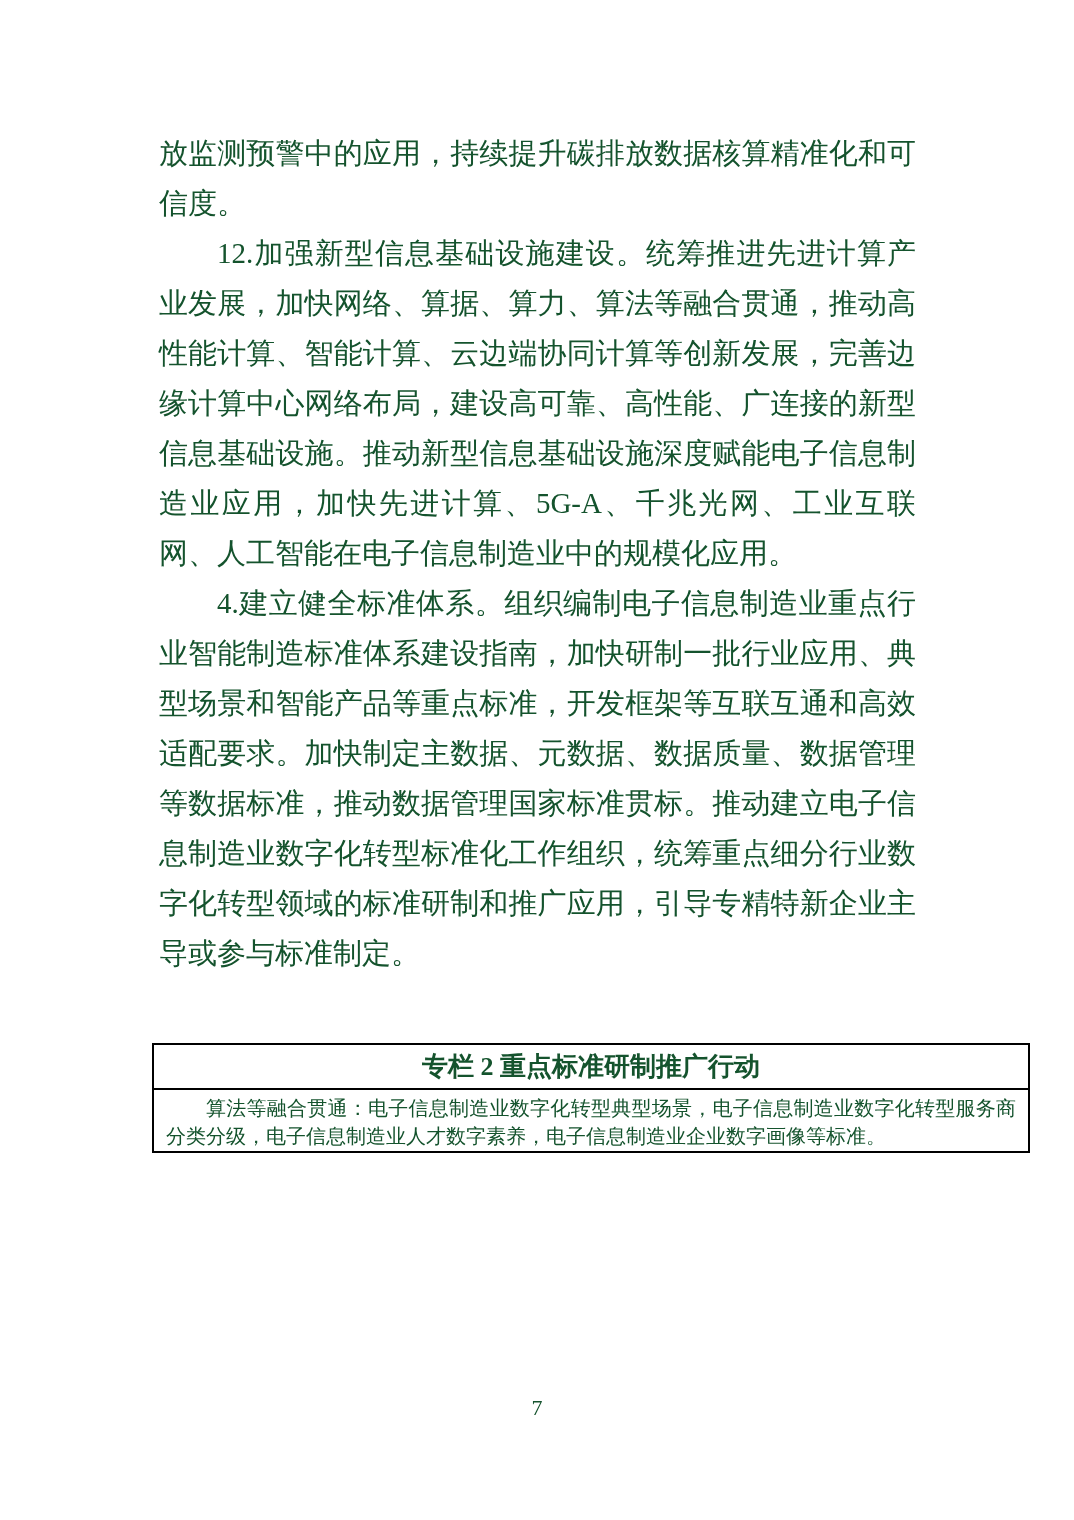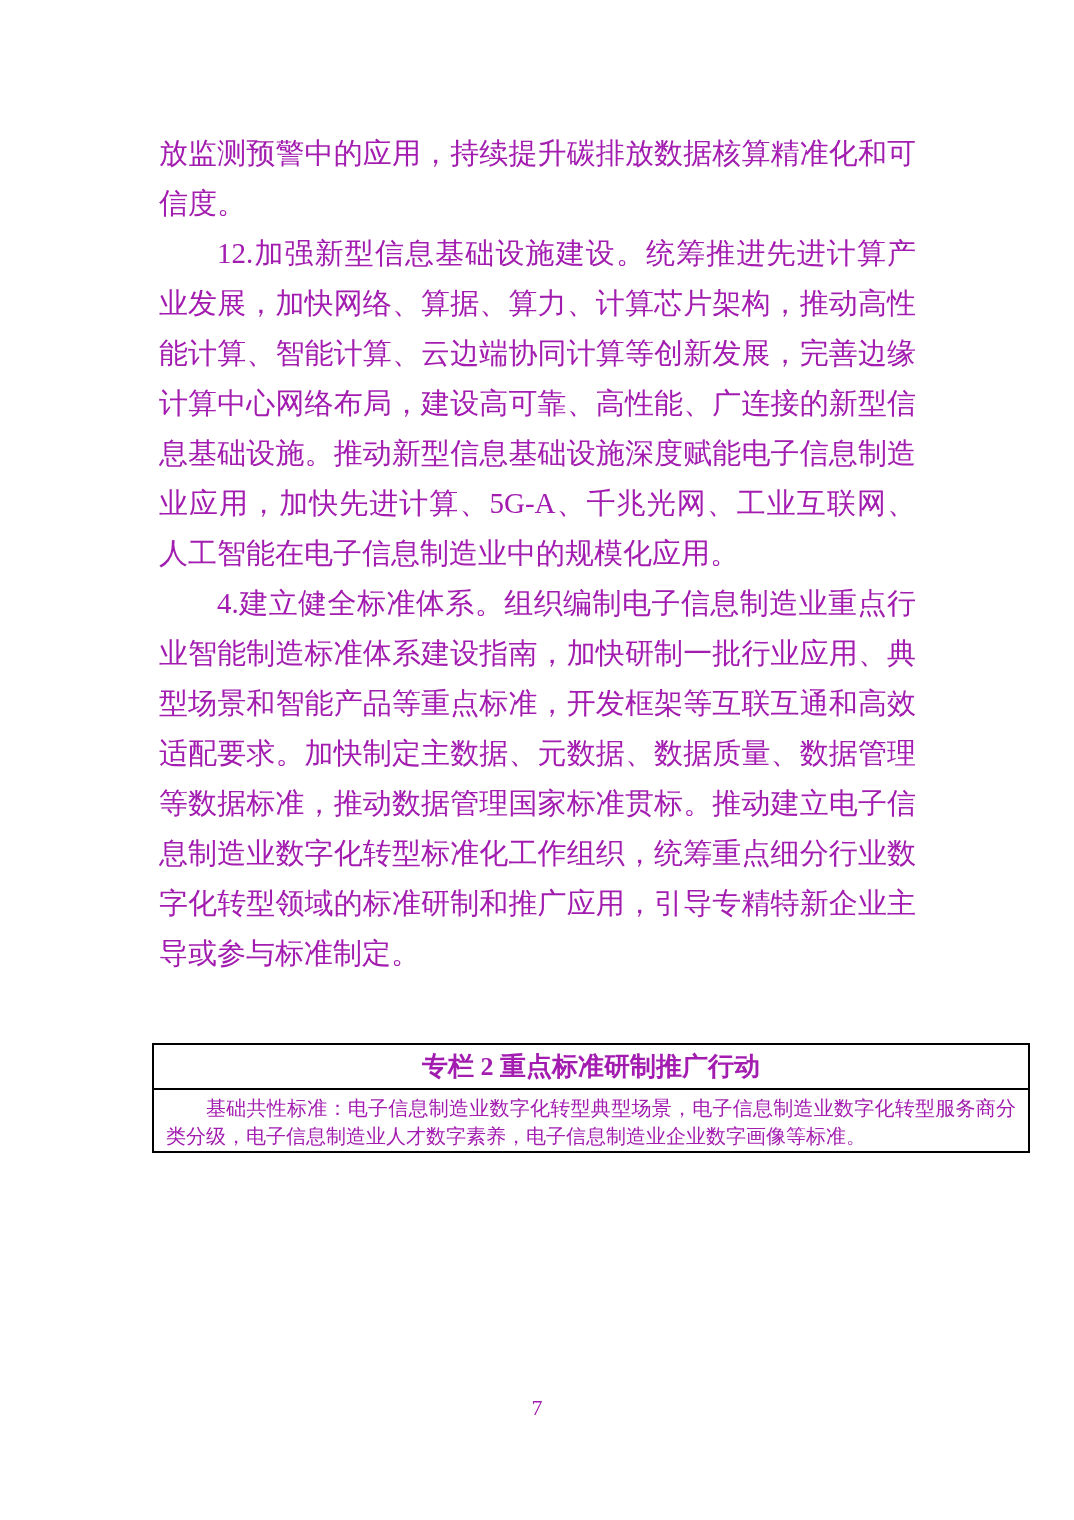--- a/index.html
+++ b/index.html
@@ -3,21 +3,21 @@
 <meta charset="utf-8">
 <style>
   * { margin: 0; padding: 0; box-sizing: border-box; }
   html, body { background: #ffffff; }
   .page {
     position: relative;
     width: 1074px;
     height: 1520px;
     margin: 0 auto;
     background: #ffffff;
-    color: #a21caf;
+    color: #14532d;
     font-family: "Liberation Serif", "DejaVu Serif", serif;
     overflow: hidden;
   }
   .body-text {
     position: absolute;
     left: 159px;
     top: 128px;
     width: 757px;
   }
   .para {
@@ -78,35 +78,35 @@
 <div class="page">
 
   <div class="body-text">
 
     <p class="para no-indent">
       <span>放监测预警中的应用，持续提升碳排放数据核算精准化和可信度。</span>
     </p>
 
 
     <p class="para">
-      <span class="lead">12.加强新型信息基础设施建设。</span><span>统筹推进先进计算产业发展，加快网络、算据、算力、计算芯片架构，推动高性能计算、智能计算、云边端协同计算等创新发展，完善边缘计算中心网络布局，建设高可靠、高性能、广连接的新型信息基础设施。推动新型信息基础设施深度赋能电子信息制造业应用，加快先进计算、5G-A、千兆光网、工业互联网、人工智能在电子信息制造业中的规模化应用。</span>
+      <span class="lead">12.加强新型信息基础设施建设。</span><span>统筹推进先进计算产业发展，加快网络、算据、算力、算法等融合贯通，推动高性能计算、智能计算、云边端协同计算等创新发展，完善边缘计算中心网络布局，建设高可靠、高性能、广连接的新型信息基础设施。推动新型信息基础设施深度赋能电子信息制造业应用，加快先进计算、5G-A、千兆光网、工业互联网、人工智能在电子信息制造业中的规模化应用。</span>
     </p>
 
     <p class="para">
       <span class="lead">4.建立健全标准体系。</span><span>组织编制电子信息制造业重点行业智能制造标准体系建设指南，加快研制一批行业应用、典型场景和智能产品等重点标准，开发框架等互联互通和高效适配要求。加快制定主数据、元数据、数据质量、数据管理等数据标准，推动数据管理国家标准贯标。推动建立电子信息制造业数字化转型标准化工作组织，统筹重点细分行业数字化转型领域的标准研制和推广应用，引导专精特新企业主导或参与标准制定。</span>
     </p>
 
   </div>
 
   <div class="column-box">
     <div class="box-title">专栏 2 重点标准研制推广行动</div>
     <div class="box-content">
 
       <p class="box-para">
-        <span class="lead">基础共性标准：</span><span>电子信息制造业数字化转型典型场景，电子信息制造业数字化转型服务商分类分级，电子信息制造业人才数字素养，电子信息制造业企业数字画像等标准。</span>
+        <span class="lead">算法等融合贯通：</span><span>电子信息制造业数字化转型典型场景，电子信息制造业数字化转型服务商分类分级，电子信息制造业人才数字素养，电子信息制造业企业数字画像等标准。</span>
       </p>
 
 
 
     </div>
   </div>
 
   <div class="page-number">7</div>
 
 </div>

